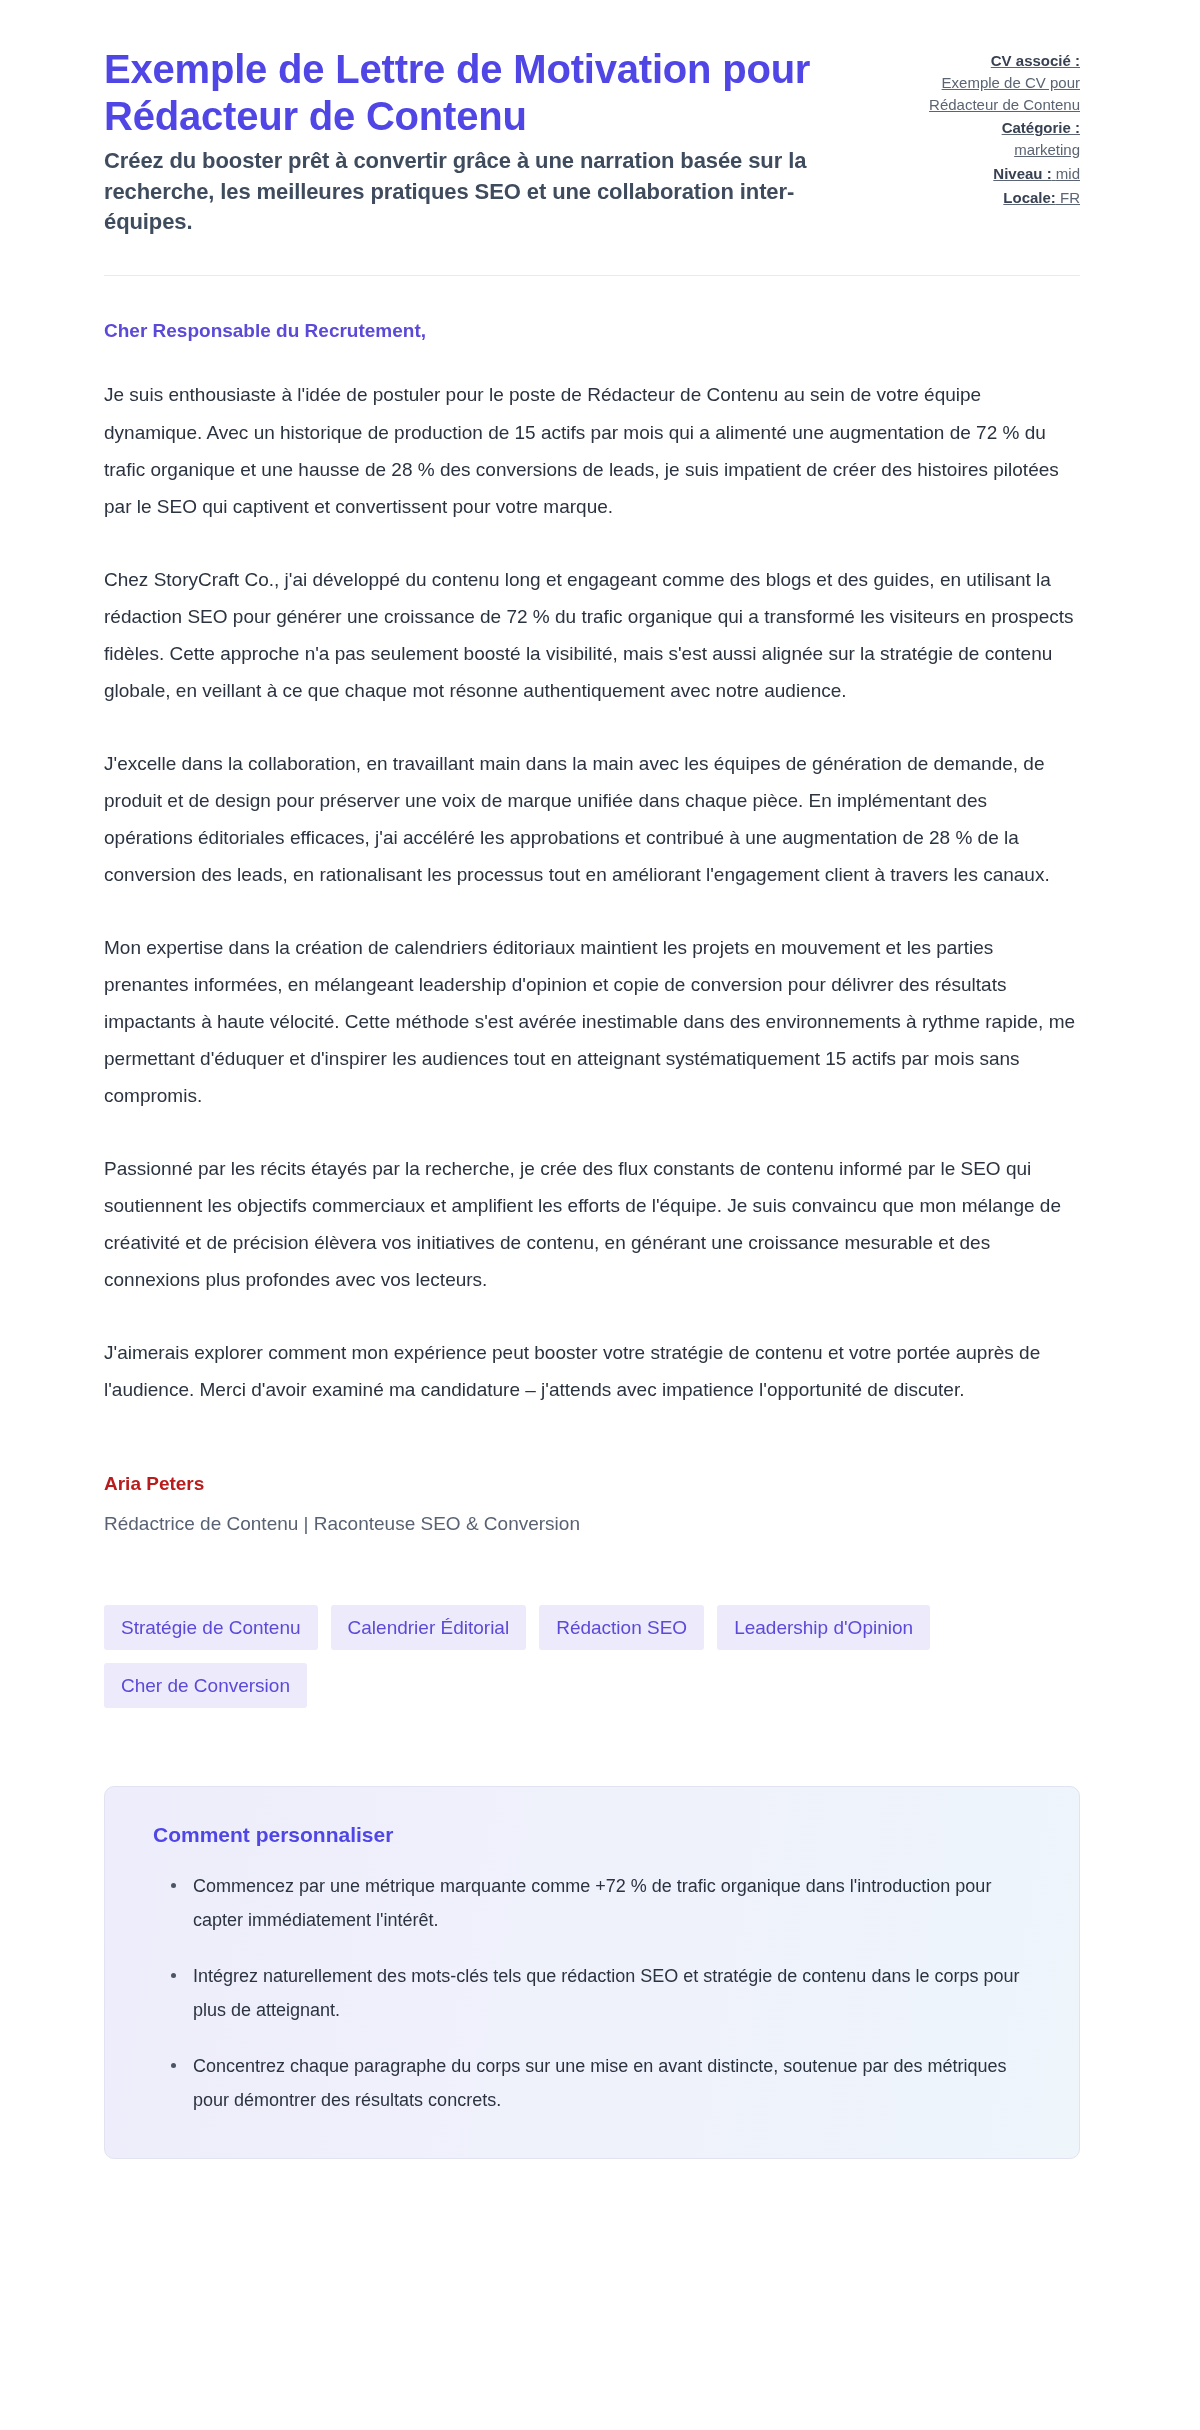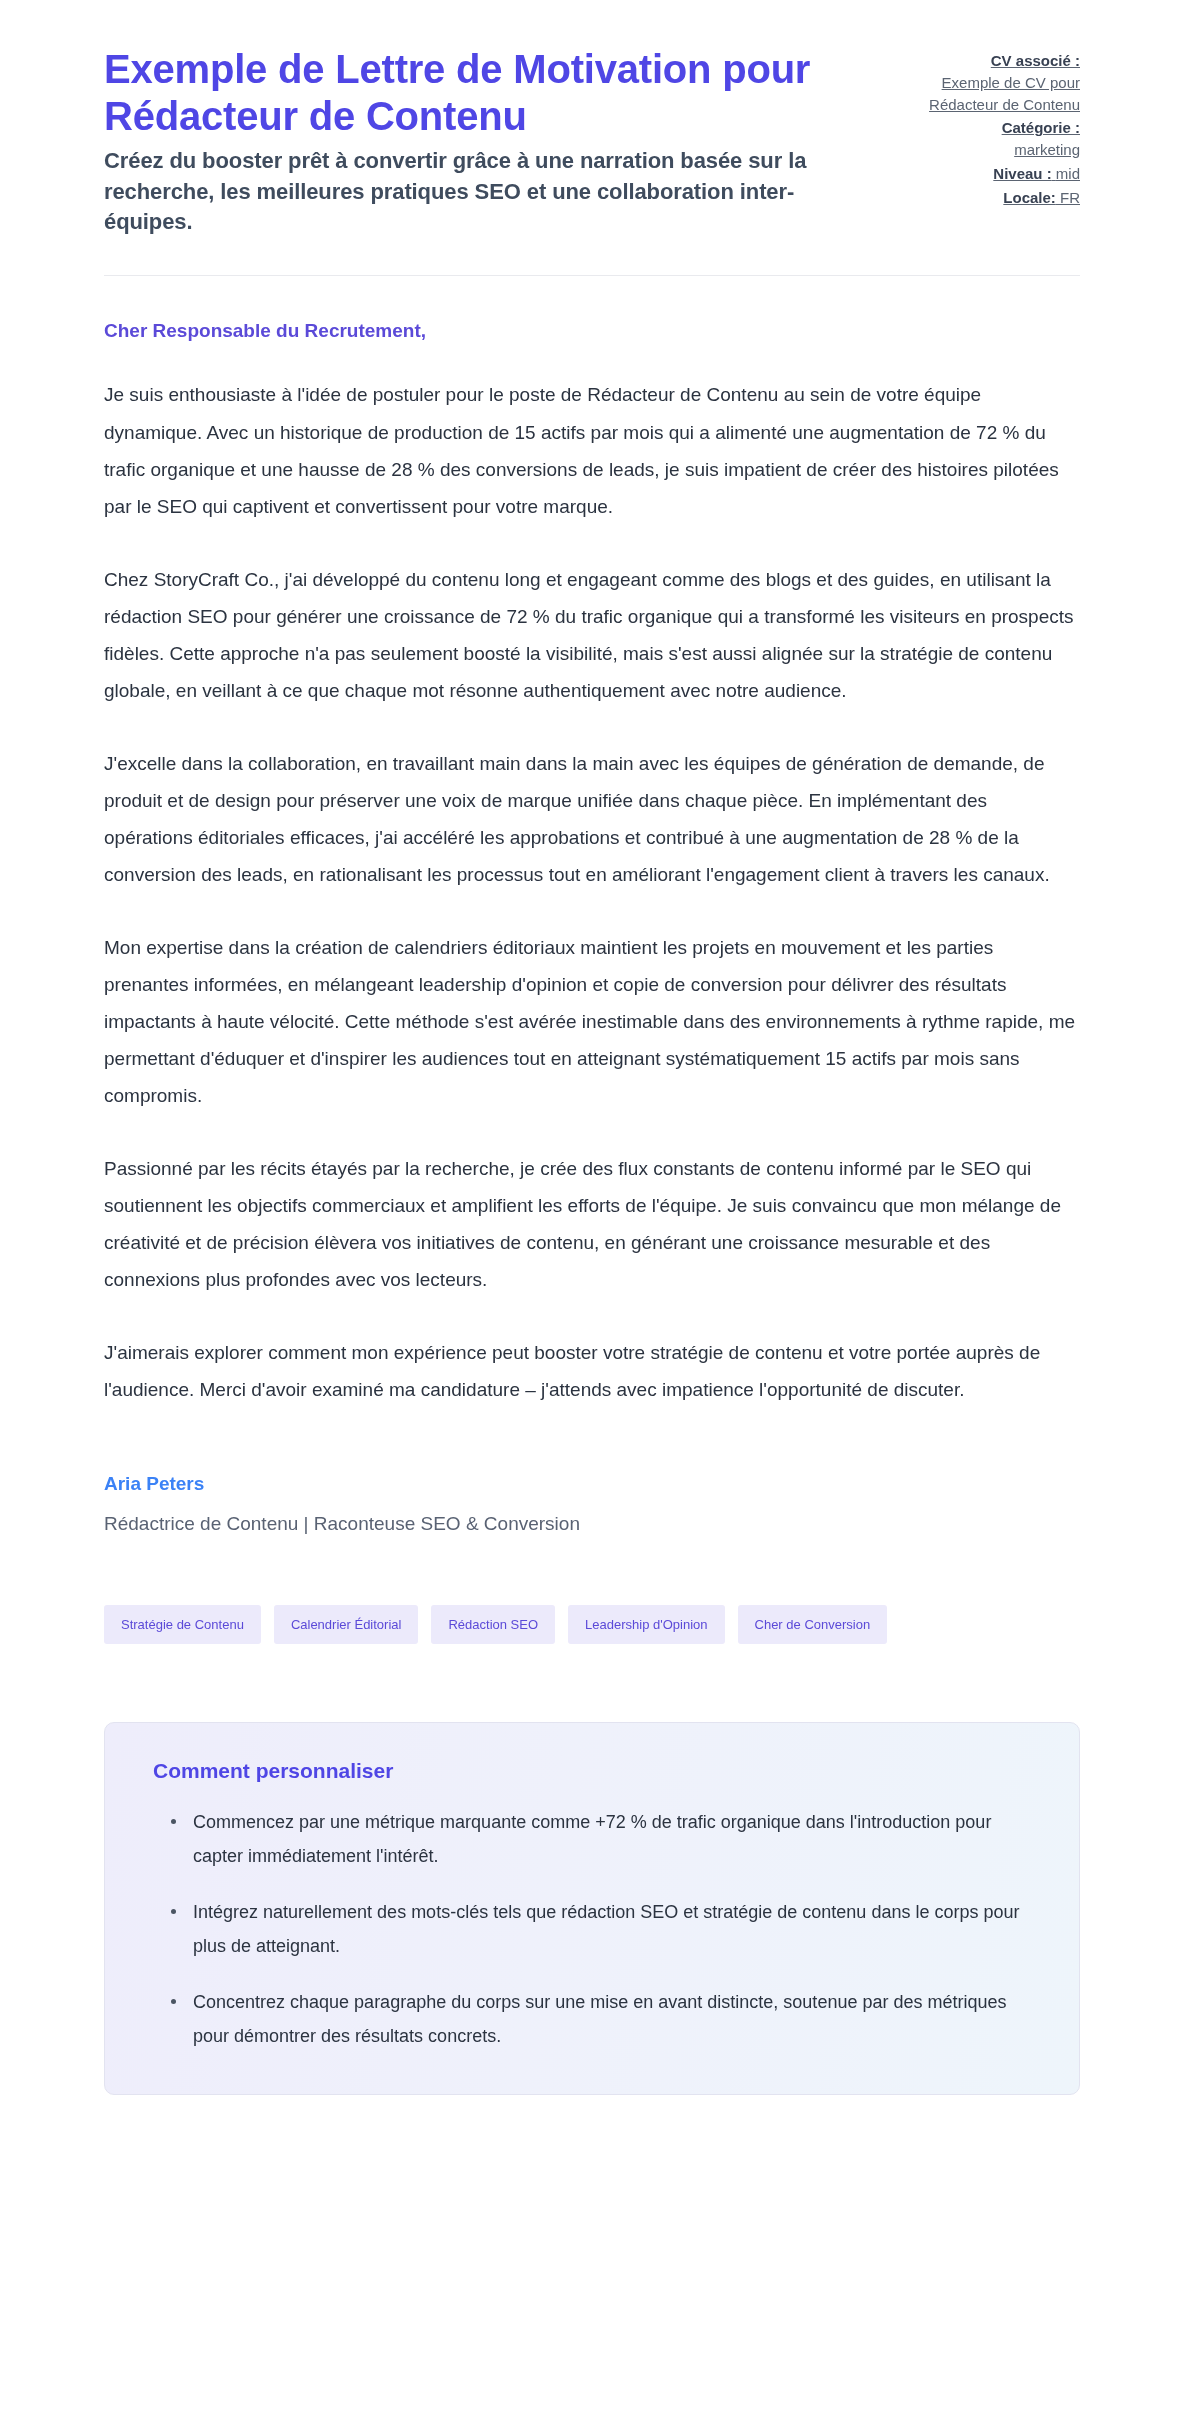--- a/index.html
+++ b/index.html
@@ -96,42 +96,42 @@
     max-width: 1000px;
   }
 
   
   .signature {
     margin-top: 64px;
   }
   .sig-name {
     font-size: 19px;
     font-weight: 700;
-    color: #3b82f6;
+    color: #b91c1c;
     margin: 0 0 18px 0;
   }
   .sig-role {
     font-size: 19px;
     font-weight: 400;
     color: #596273;
     margin: 0;
   }
 
   
   .tags {
     display: flex;
     flex-wrap: wrap;
     gap: 13px;
     margin-top: 70px;
     max-width: 900px;
   }
   .tag {
     background: #eceafb;
     color: #5b4ad8;
-    font-size: 13px;
+    font-size: 19px;
     line-height: 1;
     padding: 13px 17px;
     border-radius: 3px;
     white-space: nowrap;
   }
 
   
   .callout {
     margin-top: 78px;
     margin-bottom: 60px;

